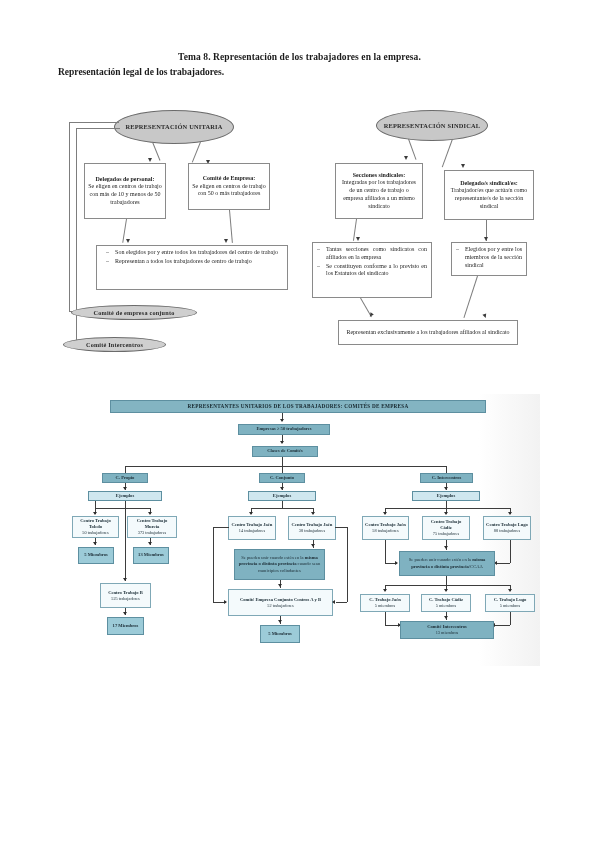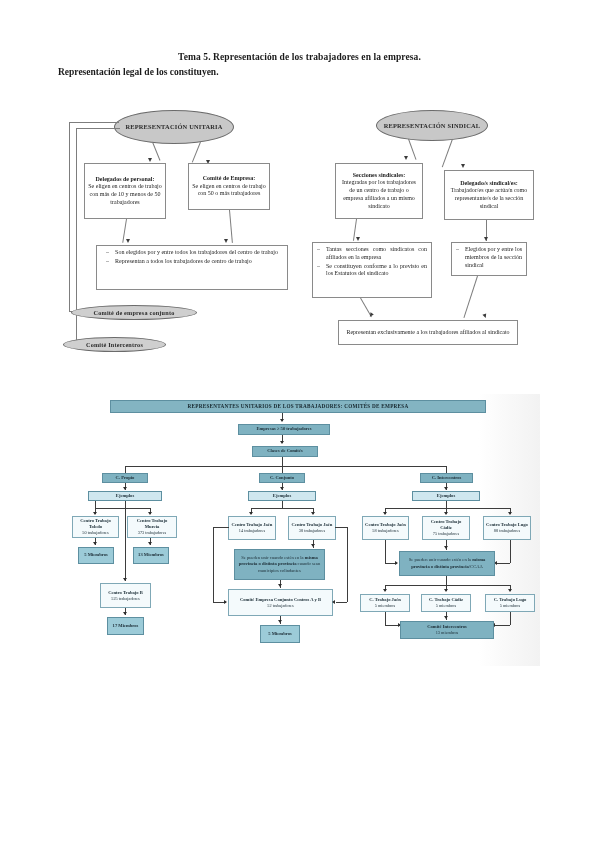--- a/index.html
+++ b/index.html
@@ -86,22 +86,22 @@
   .carr.right{
     border-top:2px solid transparent;border-bottom:2px solid transparent;
     border-left:3px solid #2e2e2e;border-right:0;
   }
 </style>
 </head>
 <body>
 
 <div class="page">
 
-  <div class="title">Tema 5. Representación de los trabajadores en la empresa.</div>
-  <div class="subtitle">Representación legal de los constituyen.</div>
+  <div class="title">Tema 8. Representación de los trabajadores en la empresa.</div>
+  <div class="subtitle">Representación legal de los trabajadores.</div>
 
   <div class="oval" style="left:114px;top:110px;width:118px;height:32px;">
     <span>REPRESENTACIÓN UNITARIA</span>
   </div>
 
   <div class="ln grey" style="left:152px;top:142px;width:1px;height:20px;transform:rotate(-22deg);transform-origin:top center;"></div>
   <div class="arrow-d" style="left:148px;top:158px;"></div>
   <div class="ln grey" style="left:200px;top:142px;width:1px;height:22px;transform:rotate(22deg);transform-origin:top center;"></div>
   <div class="arrow-d" style="left:206px;top:160px;"></div>
 

